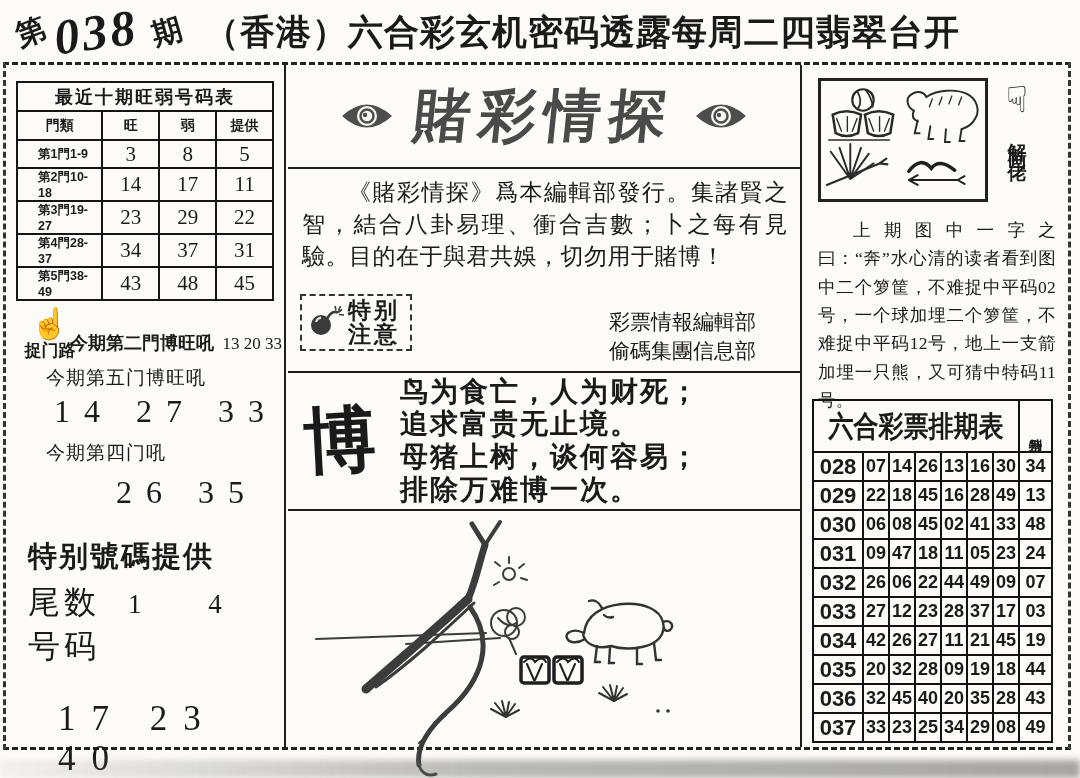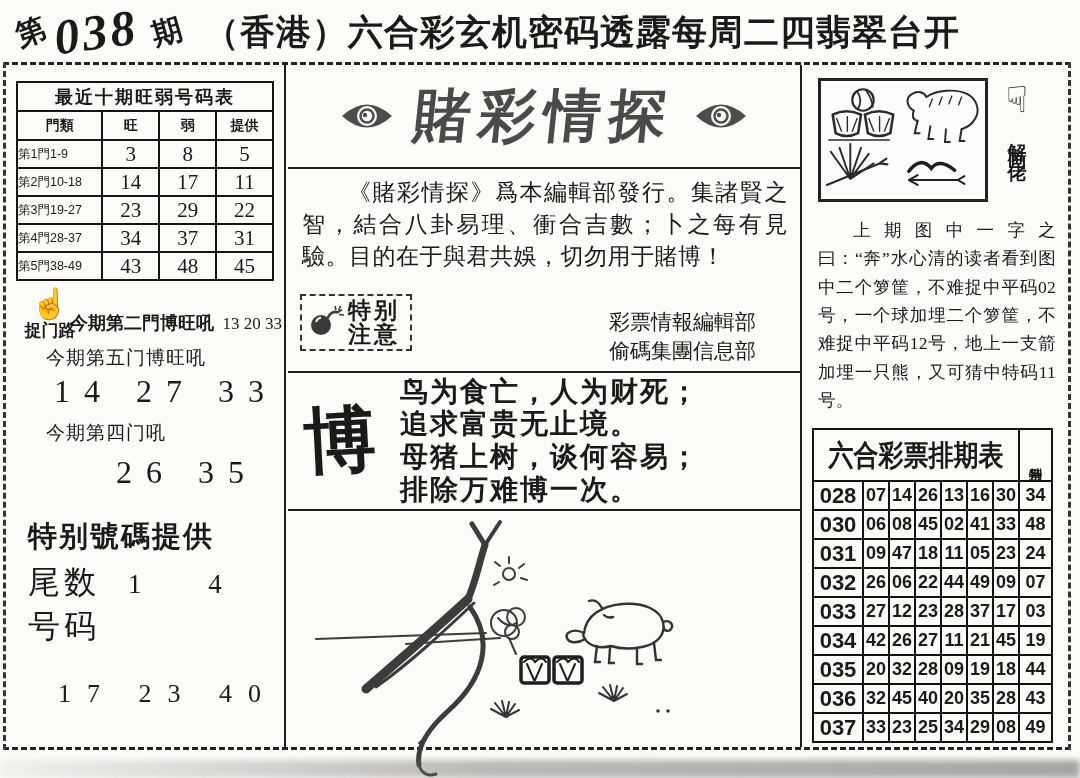--- a/index.html
+++ b/index.html
@@ -24,42 +24,42 @@
 
   .col-left{position:absolute;left:0;top:0;width:280px;height:100%;border-right:2px solid #1d1d1d;box-sizing:border-box;}
   .col-center{position:absolute;left:282px;top:0;width:514px;height:100%;border-right:2px solid #1d1d1d;box-sizing:border-box;}
   .col-right{position:absolute;left:798px;top:0;right:0;height:100%;}
 
   
   .stats{border-collapse:collapse;margin:16px auto 0;width:258px;table-layout:fixed;}
   .stats td,.stats th{border:2px solid #151515;text-align:center;padding:0;}
   .stats .t-title{font-size:18px;font-weight:700;letter-spacing:2px;height:27px;filter:blur(.4px);}
   .stats th{font-size:14px;font-weight:900;height:27px;}
-  .stats .lbl{font-size:12.5px;font-weight:400;text-align:left;padding-left:0;font-family:"Liberation Sans",sans-serif;}
+  .stats .lbl{font-size:12.5px;font-weight:700;text-align:left;padding-left:20px;font-family:"Liberation Sans",sans-serif;}
   .stats .num{font-size:21px;height:26px;}
   .c-lbl{width:84px;} .c-num{width:56px;}
 
   .tips{margin:8px 6px 0 12px;position:relative;}
   .thumb-wrap{position:absolute;left:0;top:0;width:64px;text-align:center;}
   .thumb-icon{font-size:30px;line-height:1;display:block;}
   .thumb-label{font-weight:900;font-size:17px;font-family:"Liberation Sans",sans-serif;}
   .tip-main{margin-left:52px;padding-top:22px;font-size:18px;white-space:nowrap;}
   .tip-main .b{font-weight:900;font-family:"Liberation Sans",sans-serif;font-size:18px;}
   .tip-main .n{font-size:17px;margin-left:4px;}
   .tip-block{margin:10px 0 0 28px;}
   .tip-lbl{font-size:19px;letter-spacing:1px;}
   .tip-nums{font-size:32px;letter-spacing:14px;margin:2px 0 0 8px;}
   .tip-nums2{font-size:32px;letter-spacing:14px;margin:8px 0 0 70px;}
 
   .special{margin:26px 6px 0 22px;}
   .sp-head{font-size:29px;font-weight:900;font-family:"Liberation Sans","DejaVu Sans",sans-serif;letter-spacing:2px;}
   .sp-row{display:flex;align-items:baseline;margin-top:4px;}
   .sp-lbl{font-size:32px;letter-spacing:4px;}
   .sp-nums{font-size:27px;letter-spacing:30px;margin-left:28px;}
-  .sp-code-nums{font-size:26px;letter-spacing:16px;margin:30px 0 0 30px;}
+  .sp-code-nums{font-size:35px;letter-spacing:16px;margin:30px 0 0 30px;}
 
   
   .masthead-box{height:104px;border-bottom:2px solid #1d1d1d;display:flex;align-items:center;justify-content:center;gap:20px;box-sizing:border-box;}
   .masthead-title{font-size:57px;font-weight:900;letter-spacing:8px;transform:skewX(-6deg);color:#4a4a4a;white-space:nowrap;}
   .eye-icon svg{display:block;}
 
   .intro-box{position:relative;height:204px;border-bottom:2px solid #1d1d1d;padding:8px 12px 0 14px;box-sizing:border-box;}
   .intro-text{margin:0;font-size:23px;line-height:1.4;text-indent:2em;text-align:justify;letter-spacing:.5px;}
   .bylines{position:absolute;right:44px;bottom:6px;text-align:left;font-size:21px;line-height:1.35;}
   .notice{position:absolute;left:12px;bottom:20px;display:flex;align-items:center;gap:4px;
@@ -349,20 +349,30 @@
           <td class="sched-period">028</td>
           <td class="sched-num">07</td>
           <td class="sched-num">14</td>
           <td class="sched-num">26</td>
           <td class="sched-num">13</td>
           <td class="sched-num">16</td>
           <td class="sched-num">30</td>
           <td class="sched-num">34</td>
         </tr>
         <tr>
+          <td class="sched-period">029</td>
+          <td class="sched-num">22</td>
+          <td class="sched-num">18</td>
+          <td class="sched-num">45</td>
+          <td class="sched-num">16</td>
+          <td class="sched-num">28</td>
+          <td class="sched-num">49</td>
+          <td class="sched-num">13</td>
+        </tr>
+        <tr>
           <td class="sched-period">030</td>
           <td class="sched-num">06</td>
           <td class="sched-num">08</td>
           <td class="sched-num">45</td>
           <td class="sched-num">02</td>
           <td class="sched-num">41</td>
           <td class="sched-num">33</td>
           <td class="sched-num">48</td>
         </tr>
         <tr>

